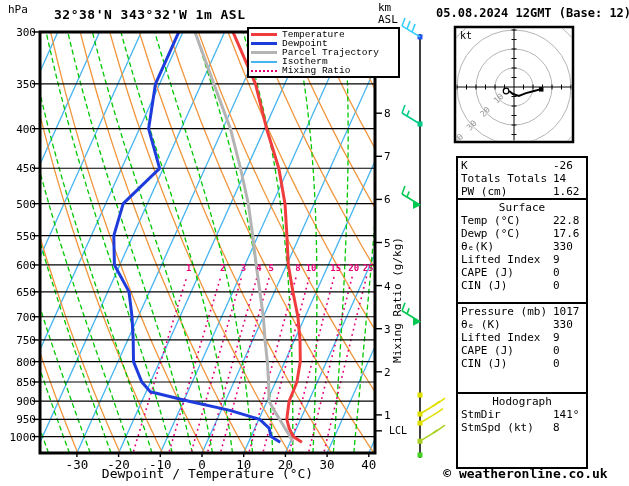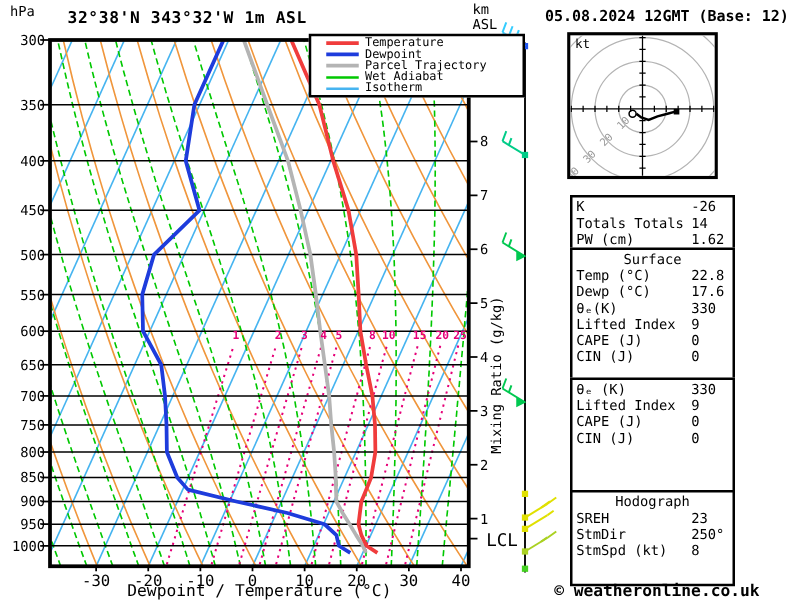--- a/index.html
+++ b/index.html
@@ -4,26 +4,26 @@
 <style>
   html,body{margin:0;padding:0;background:#fff;}
   #page{position:relative;width:629px;height:486px;background:#fff;overflow:hidden;
         font-family:"DejaVu Sans Mono","DejaVu Sans",monospace;color:#000;}
   .abs{position:absolute;}
   #title{left:54px;top:7px;font-size:13px;font-weight:bold;letter-spacing:0.5px;}
   #hpa-label{left:8px;top:3px;font-size:11px;}
   #datetime{left:436px;top:6px;font-size:12px;font-weight:bold;white-space:nowrap;}
   #kmasl{left:378px;top:2px;font-size:11px;line-height:12px;}
   #kt-label{left:460px;top:30px;font-size:10px;}
-  #lcl-label{left:389px;top:425px;font-size:14px;}
+  #lcl-label{left:389px;top:425px;font-size:10px;}
   #mixlabel{left:397px;top:300px;transform:translate(-50%,-50%) rotate(-90deg);
             white-space:nowrap;font-size:11px;}
   #xaxis-label{left:40px;top:466px;width:335px;text-align:center;font-size:13px;}
   #copyright{left:422px;top:466px;width:207px;text-align:center;font-size:13px;font-weight:bold;white-space:nowrap;}
-  #legend{left:247px;top:27px;width:145px;border:2px solid #000;background:#fff;padding:1px 12px;}
+  #legend{left:247px;top:27px;width:145px;border:2px solid #000;background:#fff;padding:1px 2px;font-family:Liberation Mono, monospace;}
   .leg-row{display:flex;align-items:center;height:9px;}
   .leg-swatch{width:26px;margin-right:5px;flex:none;}
   .leg-text{font-size:9.5px;line-height:9px;white-space:nowrap;}
   .panel{position:absolute;left:456px;width:128px;border:2px solid #000;background:#fff;
          font-size:11px;padding:1px 0 0 0;}
   .p-head{text-align:center;font-size:11px;}
   .prow{display:flex;padding:0 3px;}
   .prow .lab{width:92px;flex:none;white-space:nowrap;}
   .prow .val{flex:1;white-space:nowrap;}
   svg{position:absolute;left:0;top:0;}
@@ -330,26 +330,26 @@
       </div>
       <div class="leg-row">
         <div class="leg-swatch" style="height: 3px; background: rgb(30, 60, 220);"></div>
         <div class="leg-text">Dewpoint</div>
       </div>
       <div class="leg-row">
         <div class="leg-swatch" style="height: 3px; background: rgb(180, 180, 180);"></div>
         <div class="leg-text">Parcel Trajectory</div>
       </div>
       <div class="leg-row">
-        <div class="leg-swatch" style="height: 2px; background: rgb(0, 200, 0);"></div>
-        <div class="leg-text">Wet Adiabat</div>
-      </div>
-      <div class="leg-row">
         <div class="leg-swatch" style="height: 2px; background: rgb(70, 180, 240);"></div>
         <div class="leg-text">Isotherm</div>
+      </div>
+      <div class="leg-row">
+        <div class="leg-swatch" style="border-top: 2px dotted rgb(230, 0, 120);"></div>
+        <div class="leg-text">Mixing Ratio</div>
       </div>
     </div>
 
   <div class="abs" id="kt-label">kt</div>
 
   <div class="abs" id="mixlabel">Mixing Ratio (g/kg)</div>
   <div class="abs" id="lcl-label">LCL</div>
 
   <div class="panel" id="panel-stability" style="top:156px;height:44px;">
       <div class="prow">
@@ -386,46 +386,46 @@
       <div class="prow">
         <span class="lab">CAPE (J)</span>
         <span class="val">0</span>
       </div>
       <div class="prow">
         <span class="lab">CIN (J)</span>
         <span class="val">0</span>
       </div>
     </div>
   <div class="panel" id="panel-mu" style="top:302px;height:92px;">
+  <div class="prow">
+        <span class="lab">Pressure (mb)</span>
+        <span class="val">1017</span>
+      </div>
       <div class="prow">
         <span class="lab">θₑ (K)</span>
         <span class="val">330</span>
       </div>
       <div class="prow">
         <span class="lab">Lifted Index</span>
         <span class="val">9</span>
       </div>
       <div class="prow">
         <span class="lab">CAPE (J)</span>
         <span class="val">0</span>
       </div>
       <div class="prow">
         <span class="lab">CIN (J)</span>
         <span class="val">0</span>
       </div>
     </div>
   <div class="panel" id="panel-hodo" style="top:392px;height:72px;">
     <div class="p-head">Hodograph</div>
       <div class="prow">
-        <span class="lab">SREH</span>
-        <span class="val">23</span>
-      </div>
-      <div class="prow">
         <span class="lab">StmDir</span>
-        <span class="val">250°</span>
+        <span class="val">141°</span>
       </div>
       <div class="prow">
         <span class="lab">StmSpd (kt)</span>
         <span class="val">8</span>
       </div>
     </div>
 
   <div class="abs" id="xaxis-label">Dewpoint / Temperature (°C)</div>
   <div class="abs" id="copyright">© weatheronline.co.uk</div>
 </div>

